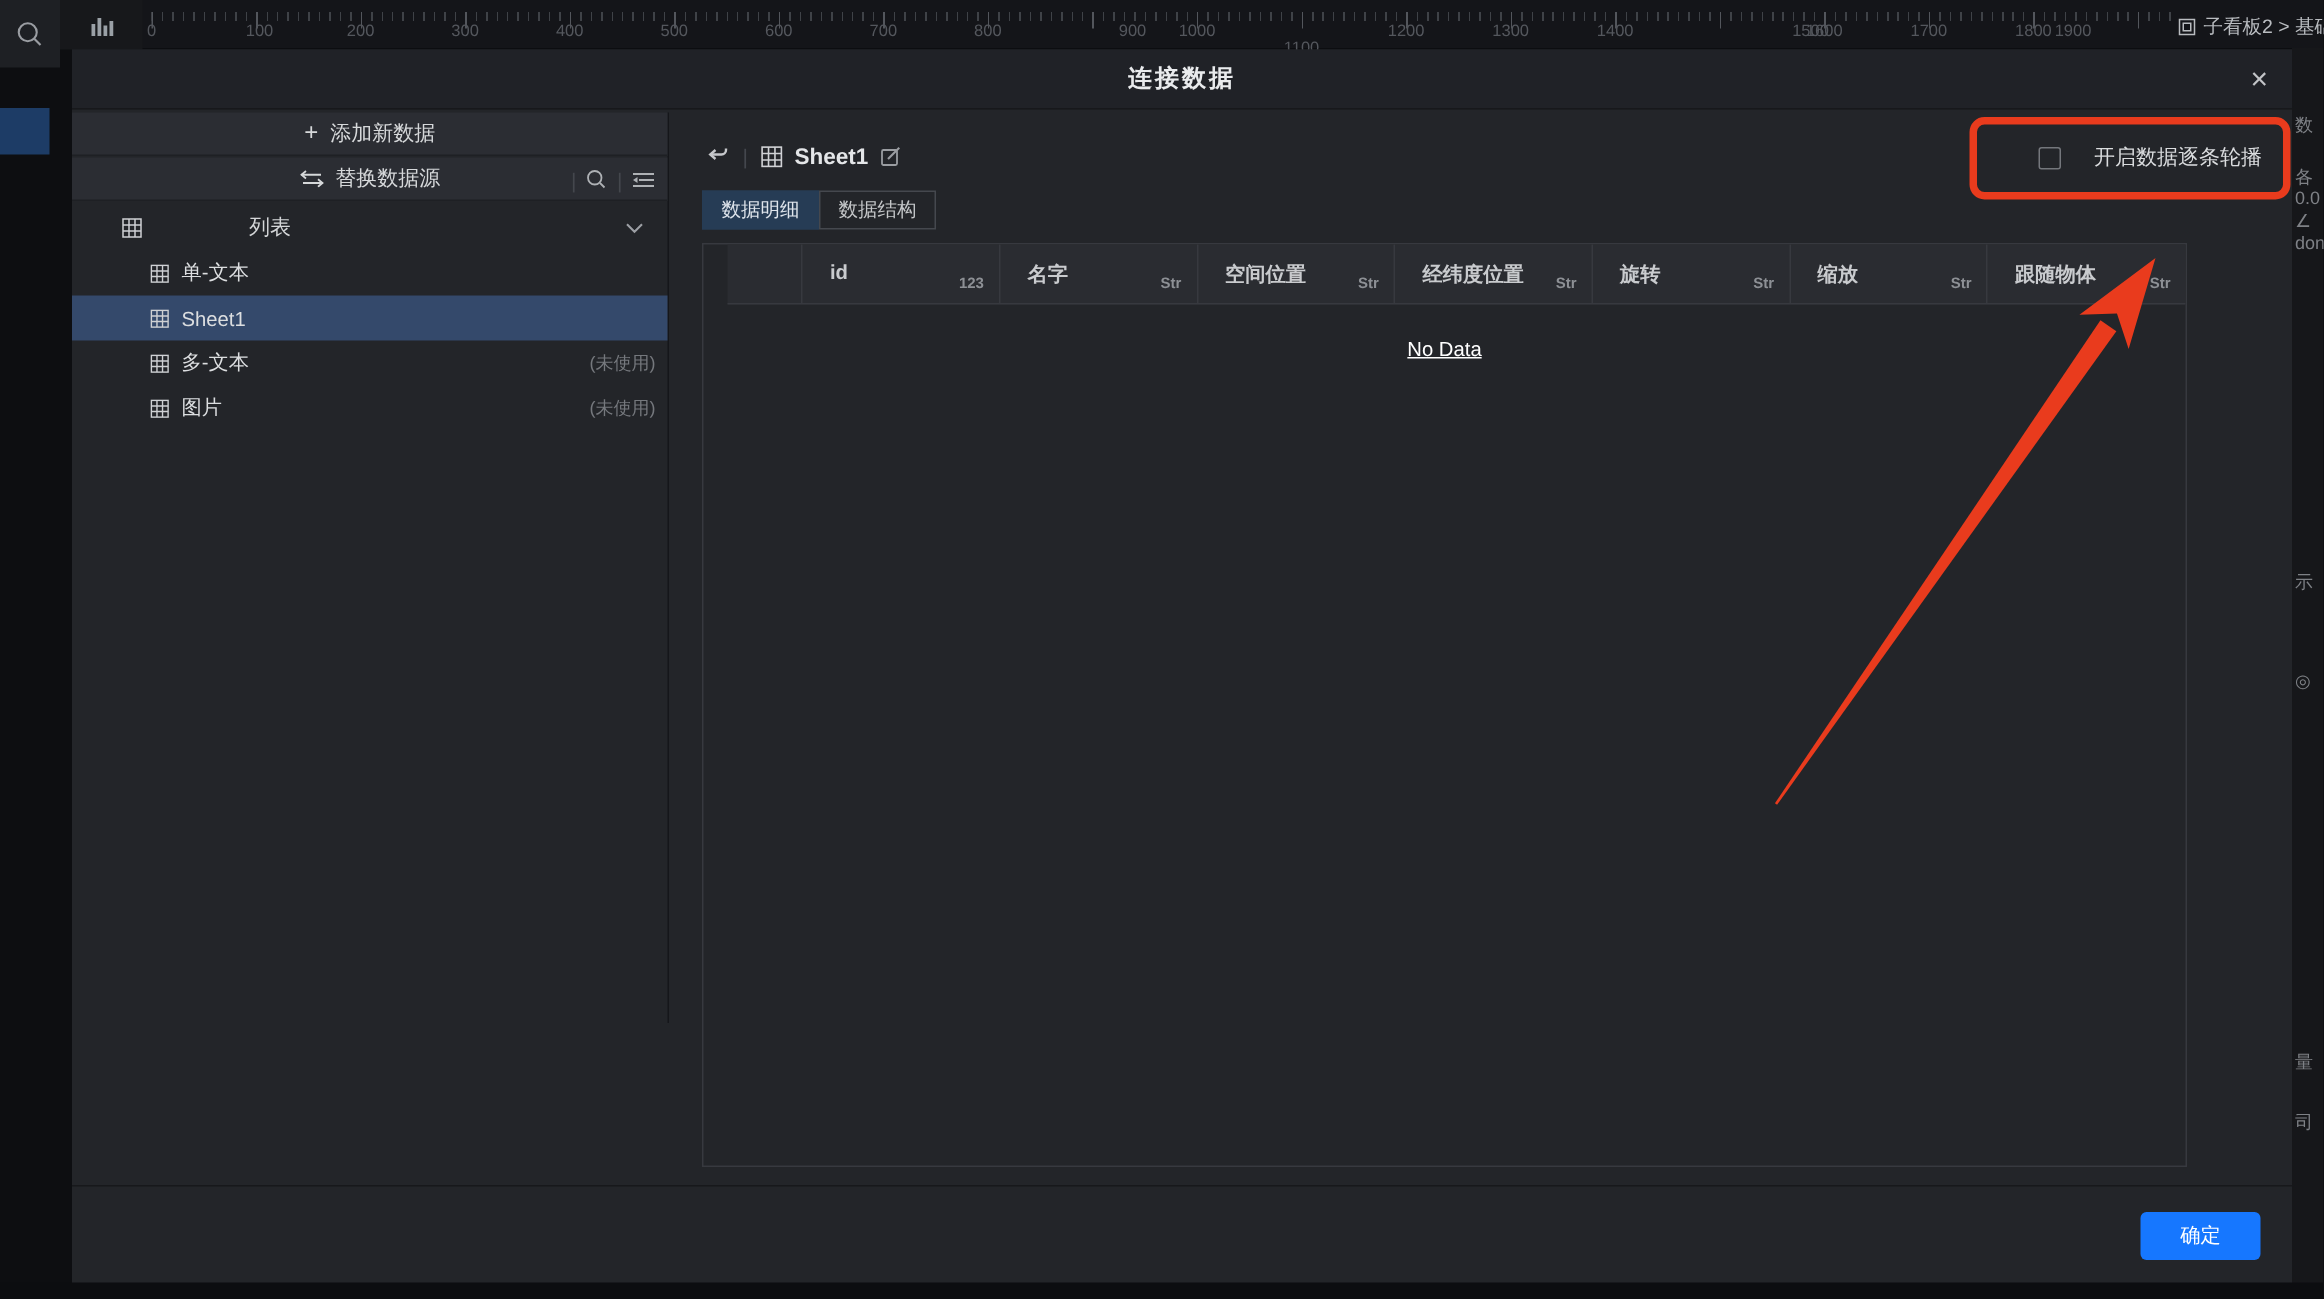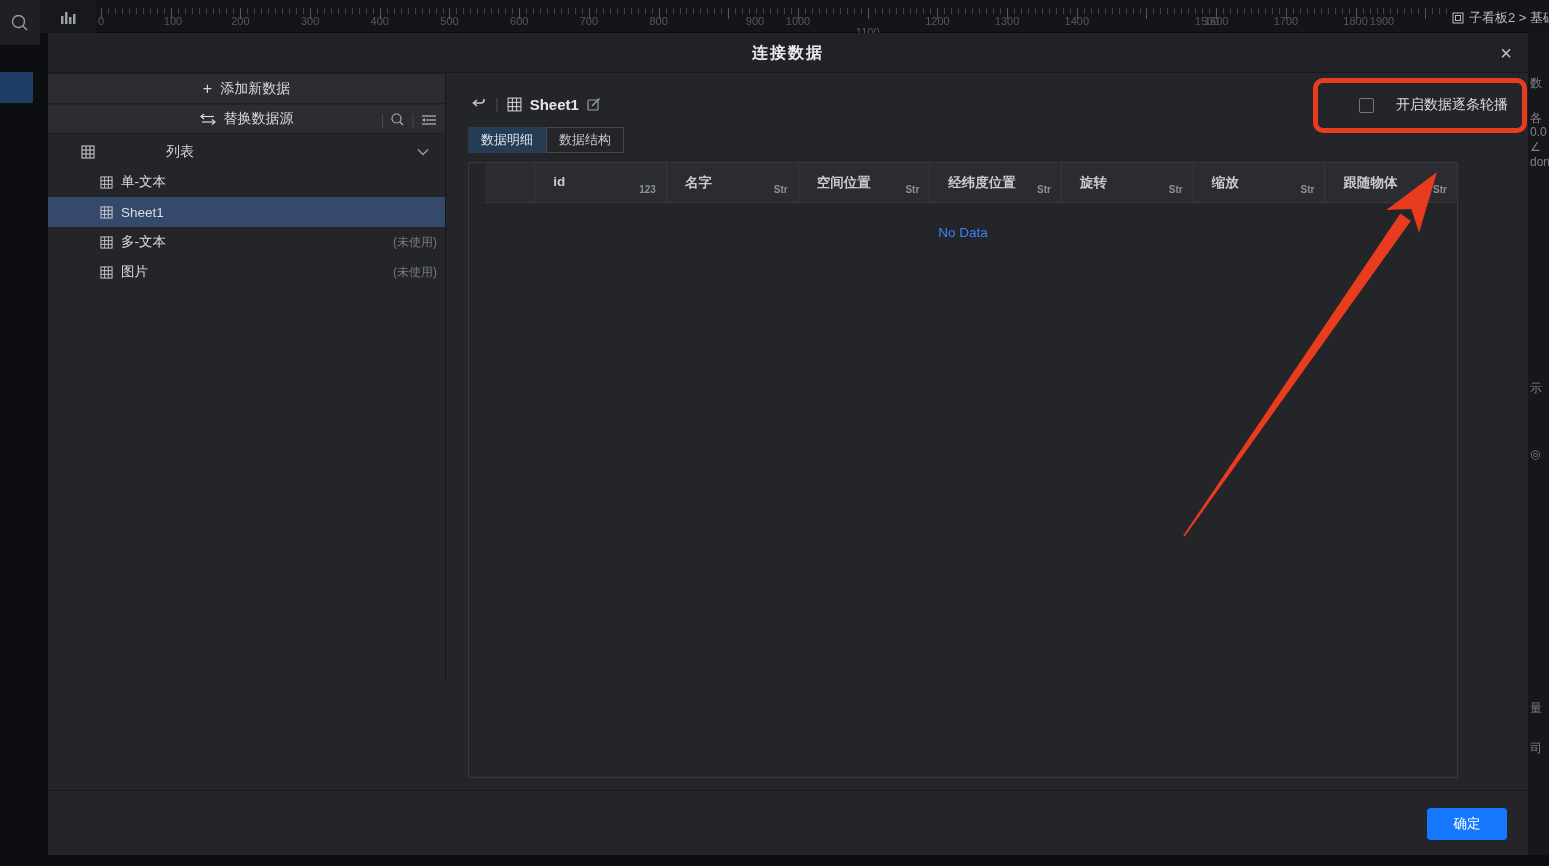--- a/index.html
+++ b/index.html
@@ -73,21 +73,21 @@
   .cbox { width:15px; height:15px; border:1px solid #74777c; border-radius:2px; background:transparent; }
   .clabel { font-size:14px; color:#dadcde; }
 
   
   .dtable { position:absolute; left:420px; top:129px; width:990px; height:616px; border:1px solid #37393f;padding-left:16px; }
   .thead { display:flex; height:40px; background:#2a2c31; border-bottom:1px solid #37393f; }
   .th { position:relative; height:100%; border-right:1px solid #37393f; }
   .th:last-child { border-right:none; }
   .col-name { position:absolute; left:18px; top:11px; font-size:13.5px; font-weight:bold; color:#c9cbce; white-space:nowrap; }
   .col-type { position:absolute; right:10px; bottom:7px; font-size:10px; font-weight:bold; color:#8d9095; }
-  .nodata { position:absolute; left:0; top:62px; width:100%; text-align:center; font-size:13.5px; color:#3b82f6; }
+  .nodata { position:absolute; left:0; top:62px; width:100%; text-align:center; font-size:13.5px; color:#ffffff;text-decoration:underline; }
 
   
   .footer-line { position:absolute; left:0; top:757px; width:100%; height:1px; background:#17181b; }
   .confirm { position:absolute; left:1379px; top:775px; width:80px; height:32px; background:#1677ff; color:#fff;
              border:none; border-radius:4px; font-size:13.5px; cursor:pointer; font-family:inherit; }
 
   
   .red-rect { position:absolute; left:1313px; top:78px; width:214px; height:55px;
               border:5px solid #e93b1d; border-radius:10px; z-index:50; }
   .arrow-svg { position:absolute; left:0; top:0; z-index:50; pointer-events:none; }

